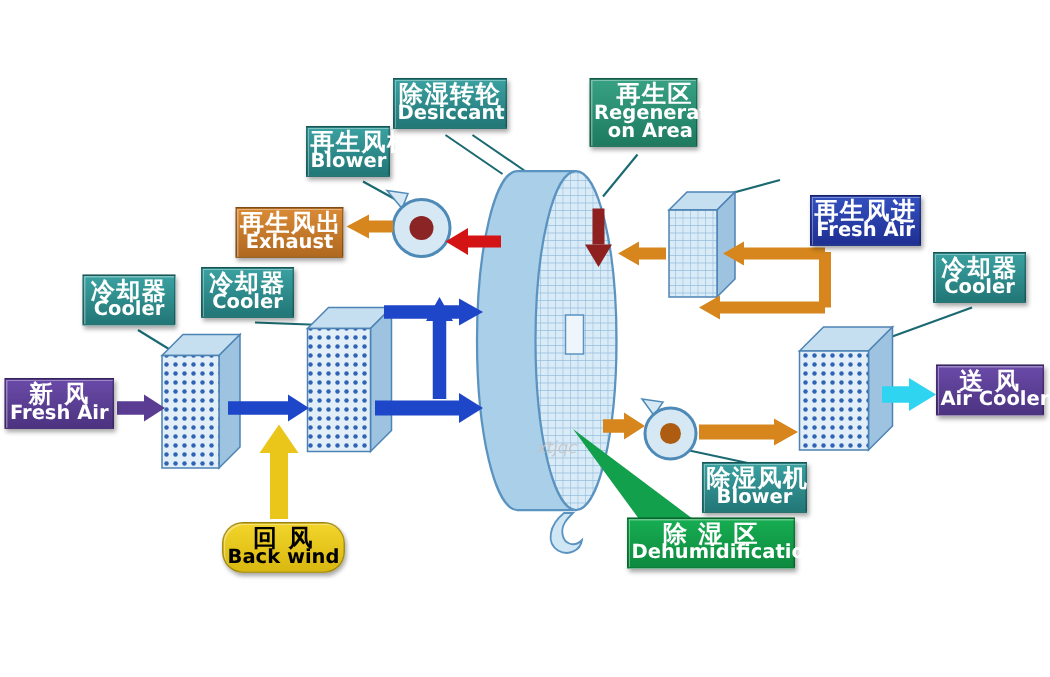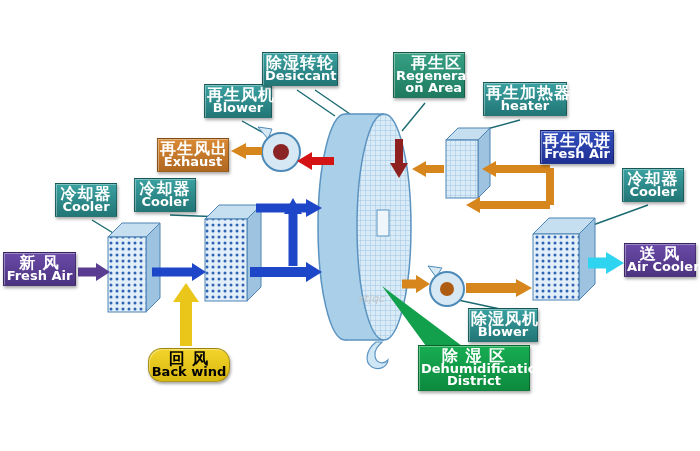--- a/index.html
+++ b/index.html
@@ -174,45 +174,41 @@
   <div class="lbl teal" style="left:55px;top:183px;width:62px">
     <div class="zh">冷却器</div>
     <div class="en">Cooler</div>
   </div>
 
   <div class="lbl teal" style="left:134px;top:178px;width:62px">
     <div class="zh">冷却器</div>
     <div class="en">Cooler</div>
   </div>
 
-  <div class="lbl teal" style="left:204px;top:84px;width:68px">
+  <div class="lbl teal" style="left:204px;top:84px;width:56px">
     <div class="zh">再生风机</div>
     <div class="en">Blower</div>
   </div>
 
   <div class="lbl orange" style="left:157px;top:138px;width:72px">
     <div class="zh">再生风出</div>
     <div class="en">Exhaust</div>
   </div>
 
   <div class="lbl teal" style="left:262px;top:52px;width:76px">
     <div class="zh">除湿转轮</div>
     <div class="en">Desiccant</div>
   </div>
 
   <div class="lbl tealgreen" style="left:393px;top:52px;width:72px">
     <div class="zh">再生区</div>
     <div class="en">Regenerati</div>
     <div class="en">on Area</div>
   </div>
 
-  <div class="lbl teal" style="left:483px;top:82px;width:84px">
-    <div class="zh">再生加热器</div>
-    <div class="en">heater</div>
-  </div>
 
   <div class="lbl blue" style="left:540px;top:130px;width:74px">
     <div class="zh">再生风进</div>
     <div class="en">Fresh Air</div>
   </div>
 
   <div class="lbl teal" style="left:622px;top:168px;width:62px">
     <div class="zh">冷却器</div>
     <div class="en">Cooler</div>
   </div>
@@ -228,18 +224,17 @@
   </div>
 
   <div class="lbl yellow" style="left:148px;top:348px;width:82px">
     <div class="zh">回 风</div>
     <div class="en">Back wind</div>
   </div>
 
   <div class="lbl green" style="left:418px;top:345px;width:112px">
     <div class="zh">除 湿 区</div>
     <div class="en">Dehumidification</div>
-    <div class="en">District</div>
   </div>
 
   <div class="watermark">xtjqc</div>
 
 </div>
 
 </body></html>

